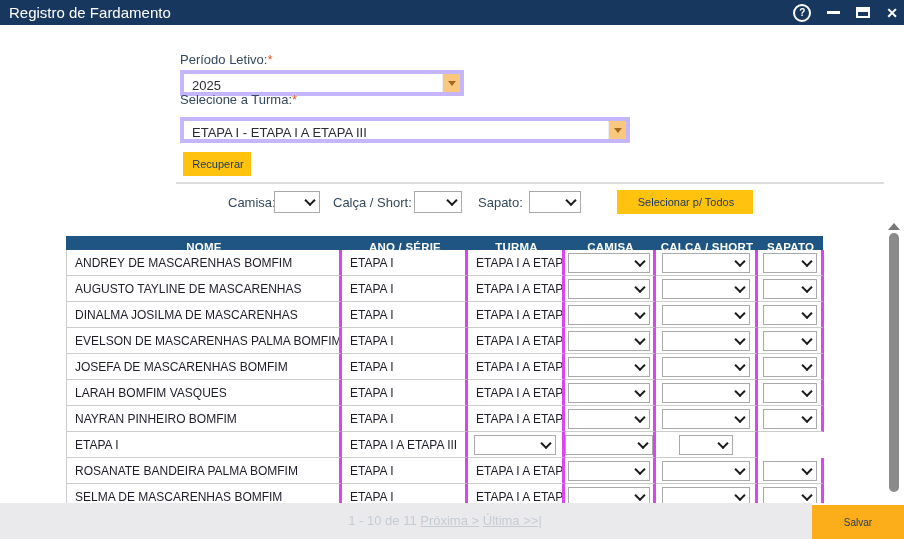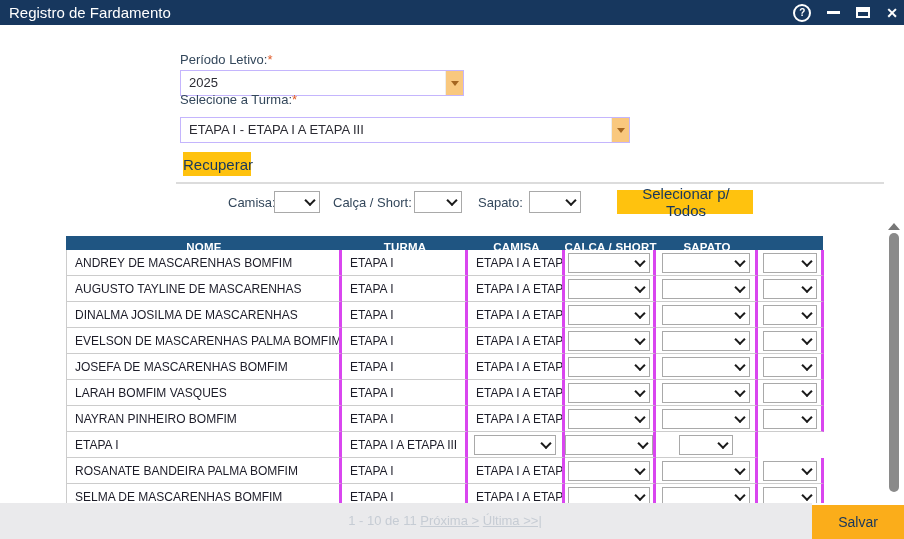--- a/index.html
+++ b/index.html
@@ -12,26 +12,26 @@
   .help-ic{width:14px;height:14px;border:2px solid #fff;border-radius:50%;color:#fff;font-size:10px;font-weight:bold;
            display:flex;align-items:center;justify-content:center;line-height:1;cursor:pointer;}
   .min-ic{width:13px;height:3px;background:#fff;cursor:pointer;}
   .restore-ic{width:14px;height:11px;border:2px solid #fff;position:relative;cursor:pointer;box-sizing:border-box;}
   .restore-ic::before{content:"";position:absolute;left:0;top:0;right:0;height:3px;background:#fff;}
   .close-ic{color:#fff;font-size:14px;font-weight:bold;cursor:pointer;line-height:1;}
 
   
   .flabel{position:absolute;font-size:13px;color:#33475B;}
   .req{color:#E05C2A;}
-  .combo{position:absolute;height:26px;background:#fff;border:1px solid #c4b5fd;box-sizing:border-box;cursor:pointer;}
+  .combo{position:absolute;height:26px;background:#fff;border:4px solid #c4b5fd;box-sizing:border-box;cursor:pointer;}
   .combo .val{position:absolute;left:8px;top:0;line-height:24px;font-size:13px;color:#2B2B33;white-space:nowrap;}
   .combo-btn{position:absolute;right:0;top:0;bottom:0;width:17px;background:#F9C87E;border-left:1px solid #EDEDED;
              display:flex;align-items:center;justify-content:center;}
   .combo-btn::after{content:"";border-left:4px solid transparent;border-right:4px solid transparent;border-top:5px solid #A5661F;}
-  .btn-yellow{position:absolute;background:#FFC20E;color:#17375E;font-size:15px;border:none;cursor:pointer;
+  .btn-yellow{position:absolute;background:#FFC20E;color:#17375E;font-size:11px;border:none;cursor:pointer;
               display:flex;align-items:center;justify-content:center;font-family:"Liberation Sans",sans-serif;padding-left:8px;}
   .sep{position:absolute;left:176px;top:182px;width:708px;height:2px;background:#DCDCDC;}
 
   
   .nsel{position:relative;display:inline-block;background:#fff;}
   .nsel select{width:100%;height:100%;border:1px solid #A9A9A9;background:#fff;-webkit-appearance:none;appearance:none;
                font-size:12px;padding:0 16px 0 4px;box-sizing:border-box;cursor:pointer;}
   .chev{position:absolute;right:6px;top:50%;width:6px;height:6px;border-right:2px solid #1B1B1B;border-bottom:2px solid #1B1B1B;
         transform:translateY(-70%) rotate(45deg);pointer-events:none;}
 
@@ -52,21 +52,21 @@
 
   
   .sb-up{position:absolute;left:888px;top:223px;width:0;height:0;border-left:6px solid transparent;border-right:6px solid transparent;
          border-bottom:7px solid #777777;cursor:pointer;}
   .sb-thumb{position:absolute;left:889px;top:233px;width:10px;height:259px;background:#8A8A8A;border-radius:5px;cursor:pointer;}
 
   
   .footer-bar{position:absolute;left:0;top:503px;width:812px;height:36px;background:#EAEAEC;}
   .pagination{position:absolute;left:0;top:513px;width:890px;text-align:center;font-size:13px;color:#C6CCD4;}
   .pagination a{color:#C6CCD4;text-decoration:underline;cursor:pointer;}
-  .salvar{position:absolute;left:812px;top:505px;width:92px;height:34px;background:#FBAD1A;color:#17375E;font-size:14px;
+  .salvar{position:absolute;left:812px;top:505px;width:92px;height:34px;background:#FBAD1A;color:#17375E;font-size:10px;
           border:none;cursor:pointer;display:flex;align-items:center;justify-content:center;font-family:"Liberation Sans",sans-serif;}
 </style>
 </head>
 <body>
 
 <div class="stage">
 
   <div class="titlebar">
     <span class="title">Registro de Fardamento</span>
     <div class="tb-icons">
@@ -105,20 +105,21 @@
 
   <span class="filter-label" style="left:478px;">Sapato:</span>
   <span class="nsel" style="position:absolute;left:529px;top:191px;width:52px;height:22px;">
     <select></select><span class="chev"></span>
   </span>
 
   <button class="btn-yellow" style="left:617px;top:190px;width:136px;height:24px;">Selecionar p/ Todos</button>
 
   <div class="thead">
     <div class="th">NOME</div>
+    <div class="th">ANO / SÉRIE</div>
     <div class="th">TURMA</div>
     <div class="th">CAMISA</div>
     <div class="th">CALÇA / SHORT</div>
     <div class="th">SAPATO</div>
   </div>
 
   <div class="tbody" id="tbody">
     <div class="trow">
       <div class="td txt c-nome">ANDREY DE MASCARENHAS BOMFIM</div>
       <div class="td txt c-ano">ETAPA I</div>

